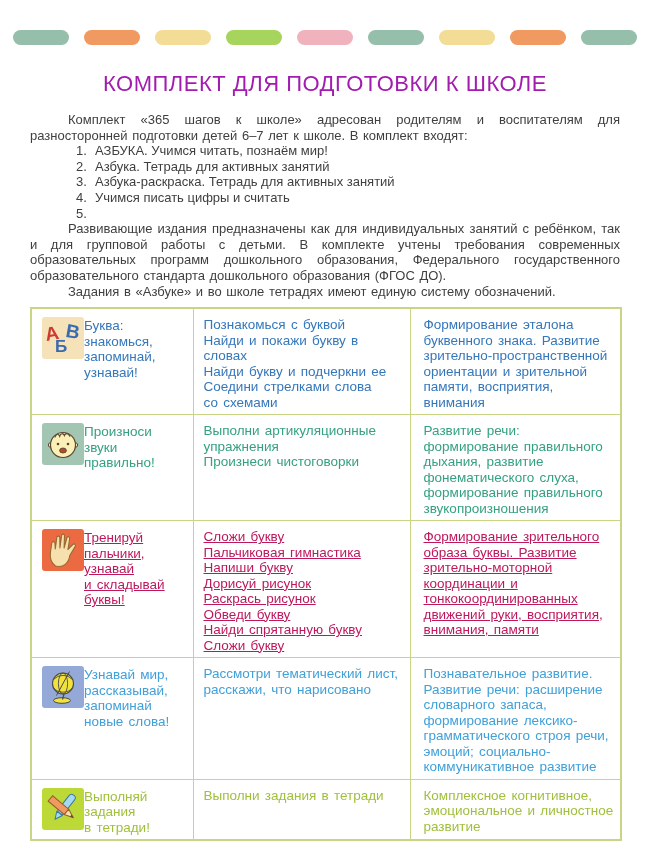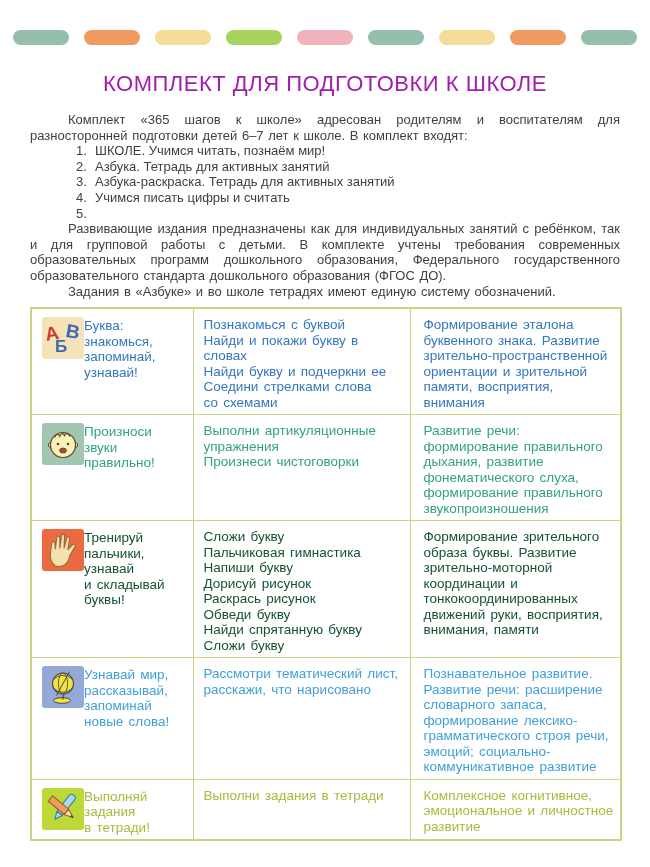--- a/index.html
+++ b/index.html
@@ -54,21 +54,21 @@
     <span class="dash" style="background-color: rgb(150, 191, 171);"></span>
   </div>
 
   <div class="title" style="color: #a21caf;">КОМПЛЕКТ ДЛЯ ПОДГОТОВКИ К ШКОЛЕ</div>
 
   <div class="content">
     <p>Комплект «365 шагов к школе» адресован родителям и воспитателям для разносторонней подготовки детей 6–7 лет к школе. В комплект входят:</p>
     <div class="booklist">
       <div class="li">
         <span class="num">1.</span>
-        <span>ШКОЛЕ. Учимся читать, познаём мир!</span>
+        <span>АЗБУКА. Учимся читать, познаём мир!</span>
       </div>
       <div class="li">
         <span class="num">2.</span>
         <span>Азбука. Тетрадь для активных занятий</span>
       </div>
       <div class="li">
         <span class="num">3.</span>
         <span>Азбука-раскраска. Тетрадь для активных занятий</span>
       </div>
       <div class="li">
@@ -136,21 +136,21 @@
       <td class="c2">
             <div class="acts">Выполни артикуляционные
 упражнения
 Произнеси чистоговорки</div>
           </td>
       <td class="c3">
             <div class="outcome">Развитие речи: формирование правильного дыхания, развитие фонематического слуха, формирование правильного звукопроизношения</div>
           </td>
     </tr>
 
-    <tr class="r3" style="color: #14532d;">
+    <tr class="r3" style="color: #be185d; text-decoration: underline;">
       <td class="c1">
             <div class="cell1">
         <div class="icon-box" style="background-color: rgb(235, 106, 65);">
           <svg width="42" height="42" viewBox="0 0 42 42">
             <path d="M13.5 37 C9.5 34 7.5 29 8.5 23 L9.8 14 C10.1 12 12.8 12.3 12.9 14.3 L13.3 20
                      L14.8 8.5 C15.1 6.5 17.8 6.8 17.8 8.8 L17.9 19
                      L19.6 6.5 C19.9 4.5 22.6 4.8 22.5 6.8 L22.1 19
                      L24.9 8.8 C25.5 6.9 28 7.5 27.7 9.5 L25.9 20.5
                      L30.8 15.5 C32.3 14 34.3 15.8 33.1 17.6 L27.8 26.5
                      C26.8 34 21.3 39 13.5 37 Z" fill="#f6e0ae" stroke="#9a6a30" stroke-width="1.1" stroke-linejoin="round"></path>

